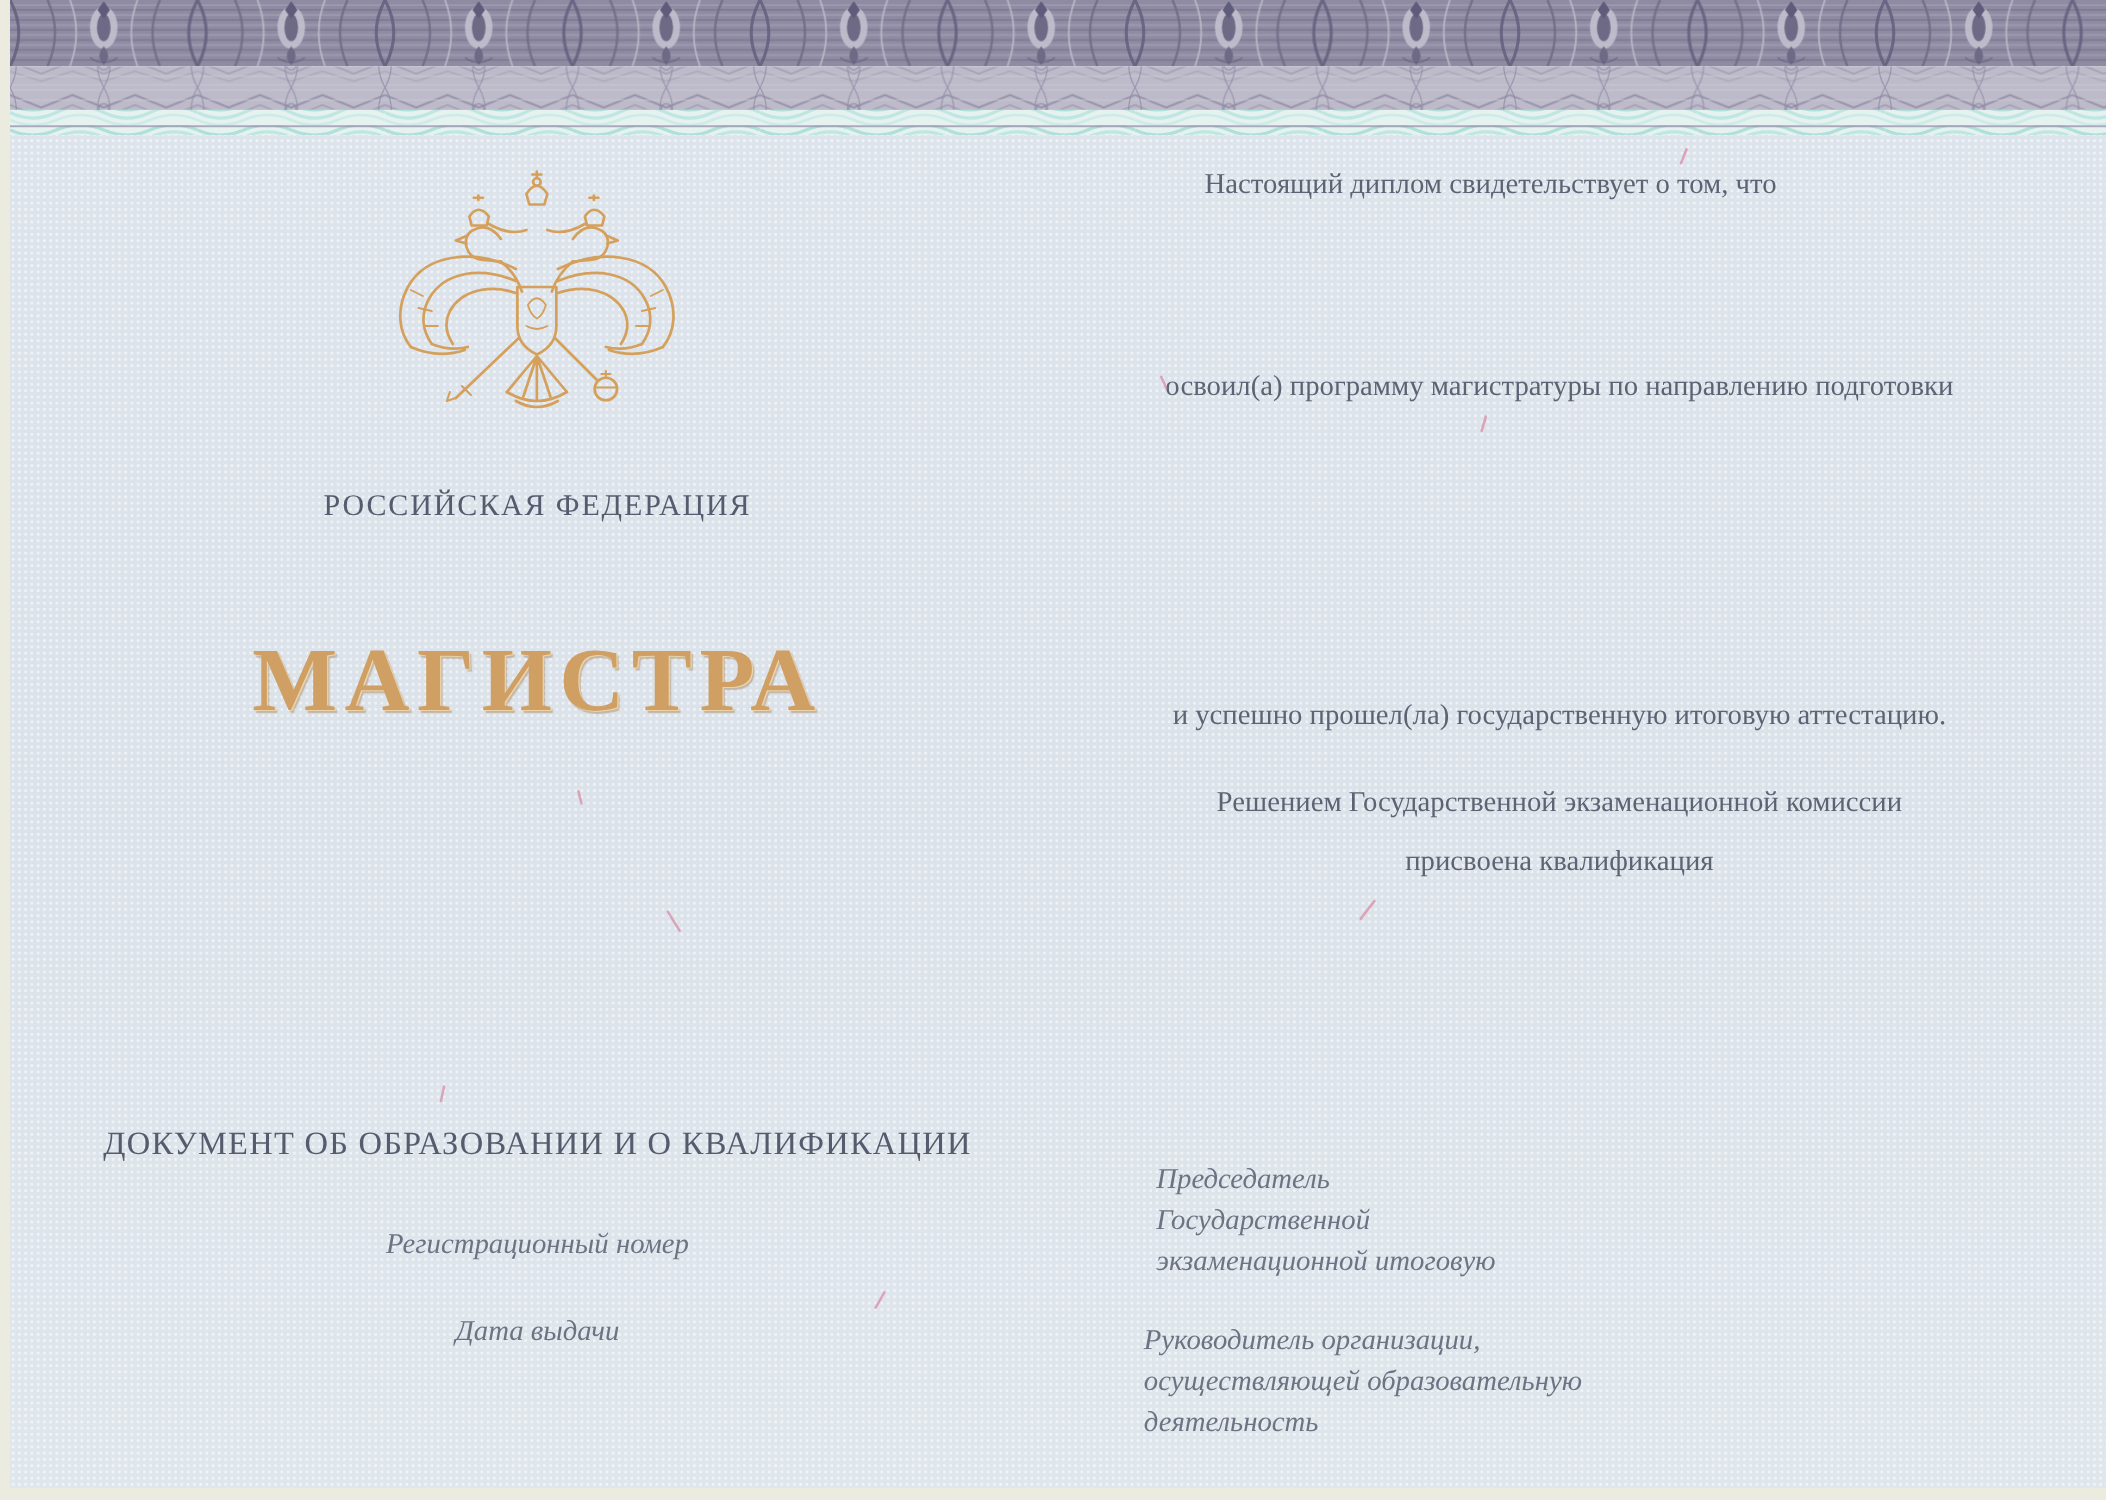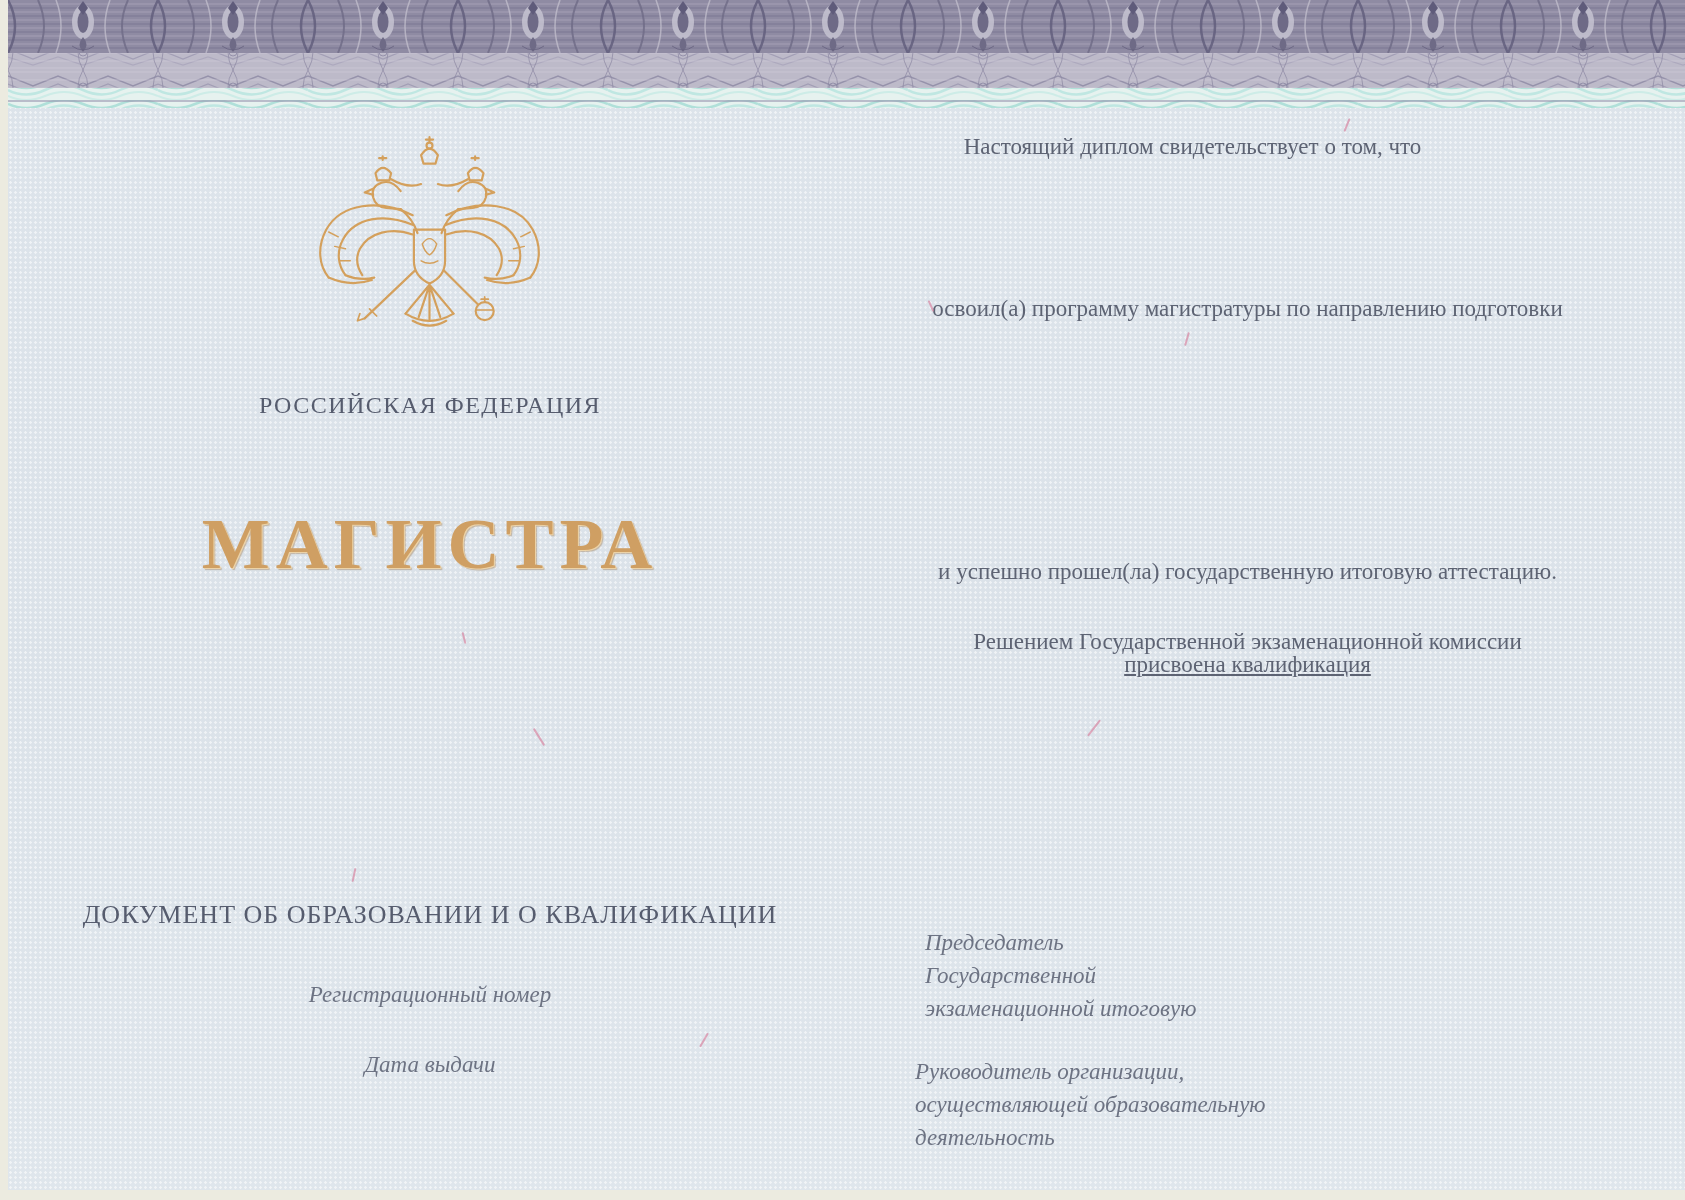--- a/index.html
+++ b/index.html
@@ -53,21 +53,21 @@
   }
   .italic-label {
     position:absolute; left:0; width:100%;
     font-size:23px; font-style:italic; color:#6d7383;
   }
   .stmt { position:absolute; left:0; width:100%; font-size:23px; color:#5d6373; }
   .stmt-intro { top:134px; padding-right:110px; box-sizing:border-box; }
   .stmt-program { top:296px; }
   .stmt-attest { top:559px; }
   .stmt-dec1 { top:629px; }
-  .stmt-dec2 { top:652px;text-decoration:underline; }
+  .stmt-dec2 { top:676px; }
 
   .protocol-row { position:absolute; top:834px; left:0; width:100%; height:30px; text-align:left; }
   .protocol-row span { position:absolute; font-size:23px; color:#6d7383; white-space:nowrap; }
   .p-label { left:73px; }
   .p-from { left:262px; }
   .p-close { left:335px; }
   .p-century { left:460px; }
   .p-suffix { left:507px; }
 
   .sig-block { position:absolute; text-align:left; font-size:23px; font-style:italic; color:#6d7383; line-height:33px; }

